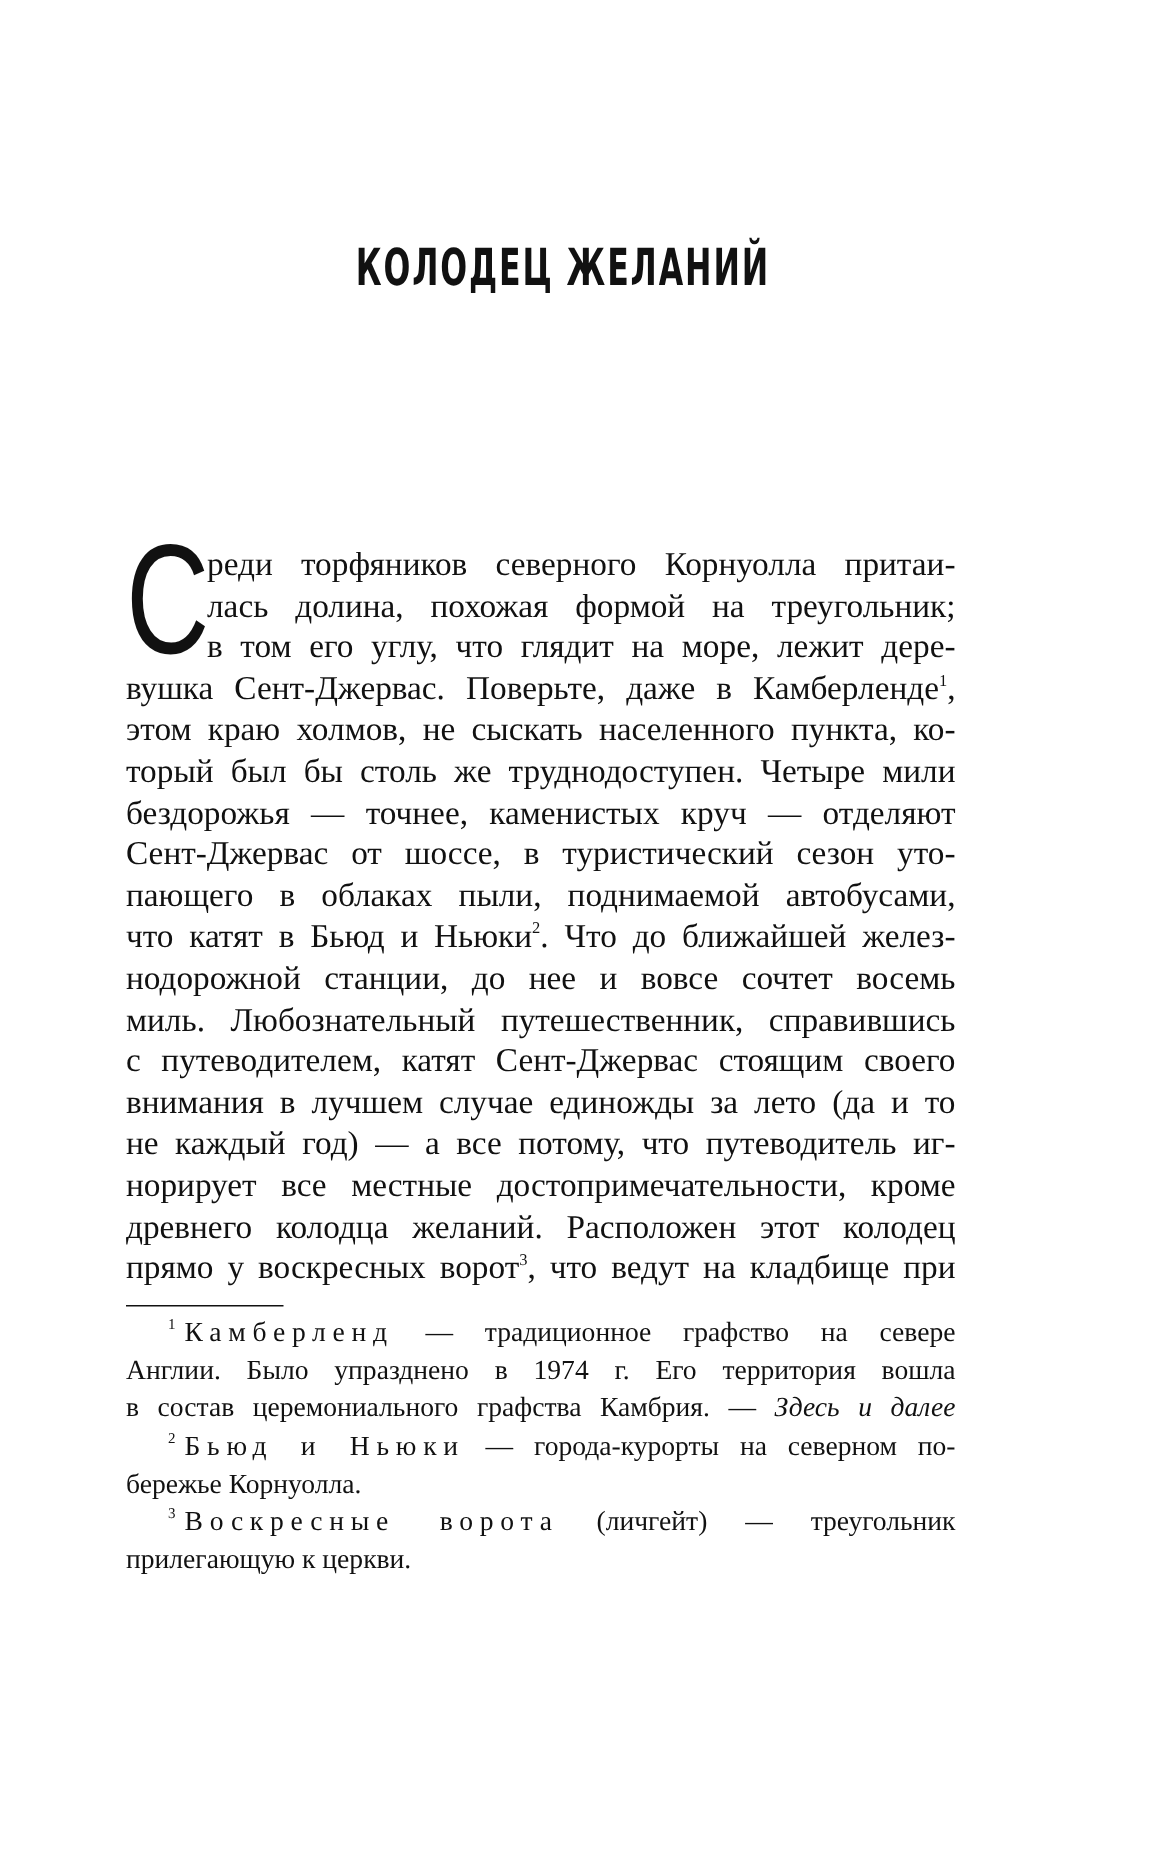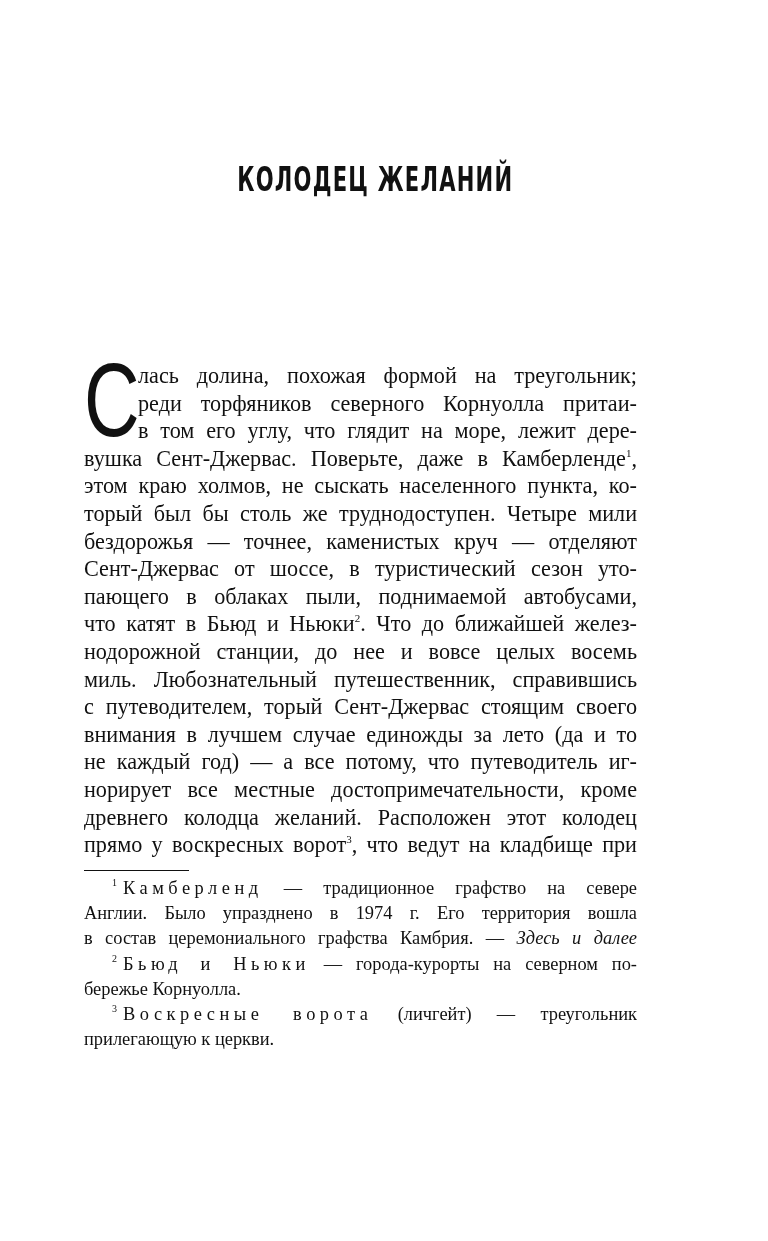--- a/index.html
+++ b/index.html
@@ -111,33 +111,33 @@
       font-style: italic;
     }
   </style>
 </head>
 <body>
 
 <h1 class="page-title">Колодец желаний</h1>
 
 <div class="body-text">
   <span class="drop-cap">С</span>
+  <span class="line indent-cap">реди торфяников северного Корнуолла притаи-</span>
   <span class="line indent-cap">лась долина, похожая формой на треугольник;</span>
-  <span class="line indent-cap">реди торфяников северного Корнуолла притаи-</span>
   <span class="line indent-cap">в том его углу, что глядит на море, лежит дере-</span>
   <span class="line"><span>вушка Сент-Джервас. Поверьте, даже в Камберленде</span><sup>1</sup><span>,</span></span>
   <span class="line">этом краю холмов, не сыскать населенного пункта, ко-</span>
   <span class="line">торый был бы столь же труднодоступен. Четыре мили</span>
   <span class="line">бездорожья — точнее, каменистых круч — отделяют</span>
   <span class="line">Сент-Джервас от шоссе, в туристический сезон уто-</span>
   <span class="line">пающего в облаках пыли, поднимаемой автобусами,</span>
   <span class="line"><span>что катят в Бьюд и Ньюки</span><sup>2</sup><span>. Что до ближайшей желез-</span></span>
-  <span class="line">нодорожной станции, до нее и вовсе целых восемь</span>
+  <span class="line">нодорожной станции, до нее и вовсе сочтет восемь</span>
   <span class="line">миль. Любознательный путешественник, справившись</span>
-  <span class="line">с путеводителем, торый Сент-Джервас стоящим своего</span>
+  <span class="line">с путеводителем, катят Сент-Джервас стоящим своего</span>
   <span class="line">внимания в лучшем случае единожды за лето (да и то</span>
   <span class="line">не каждый год) — а все потому, что путеводитель иг-</span>
   <span class="line">норирует все местные достопримечательности, кроме</span>
   <span class="line">древнего колодца желаний. Расположен этот колодец</span>
   <span class="line last"><span>прямо у воскресных ворот</span><sup>3</sup><span>, что ведут на кладбище при</span></span>
 </div>
 
 <div class="footnote-rule"></div>
 
 <div class="footnotes">

